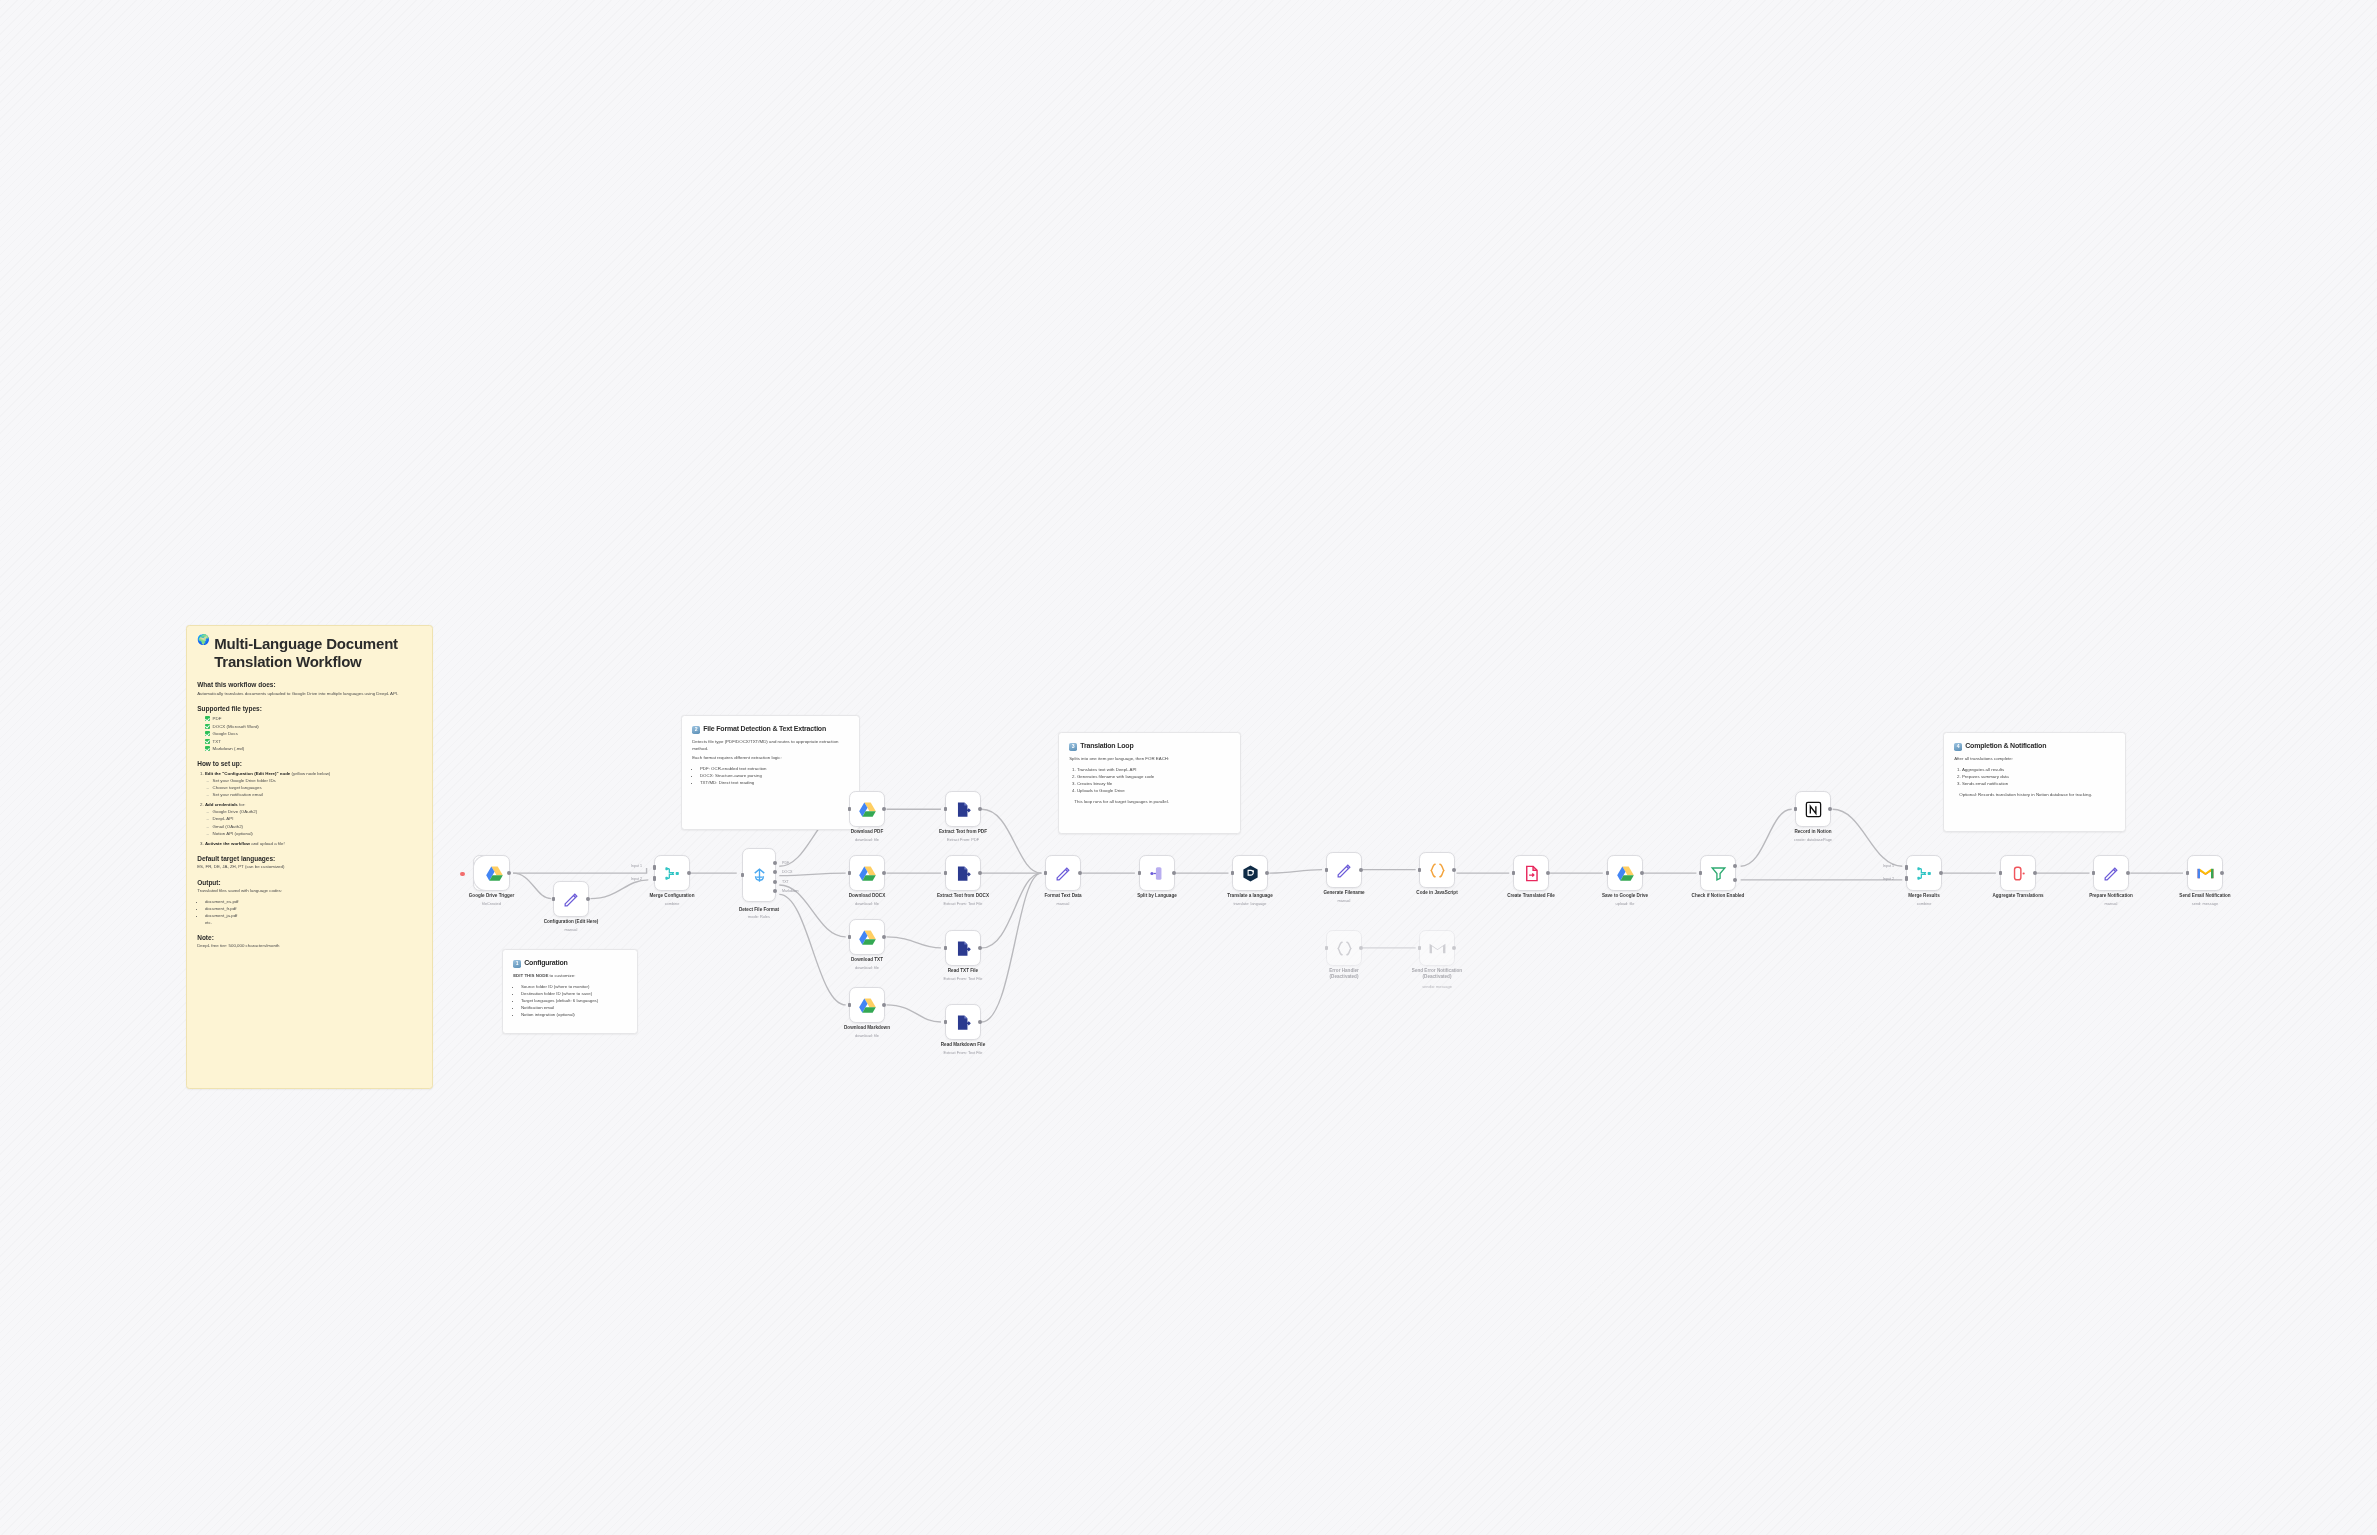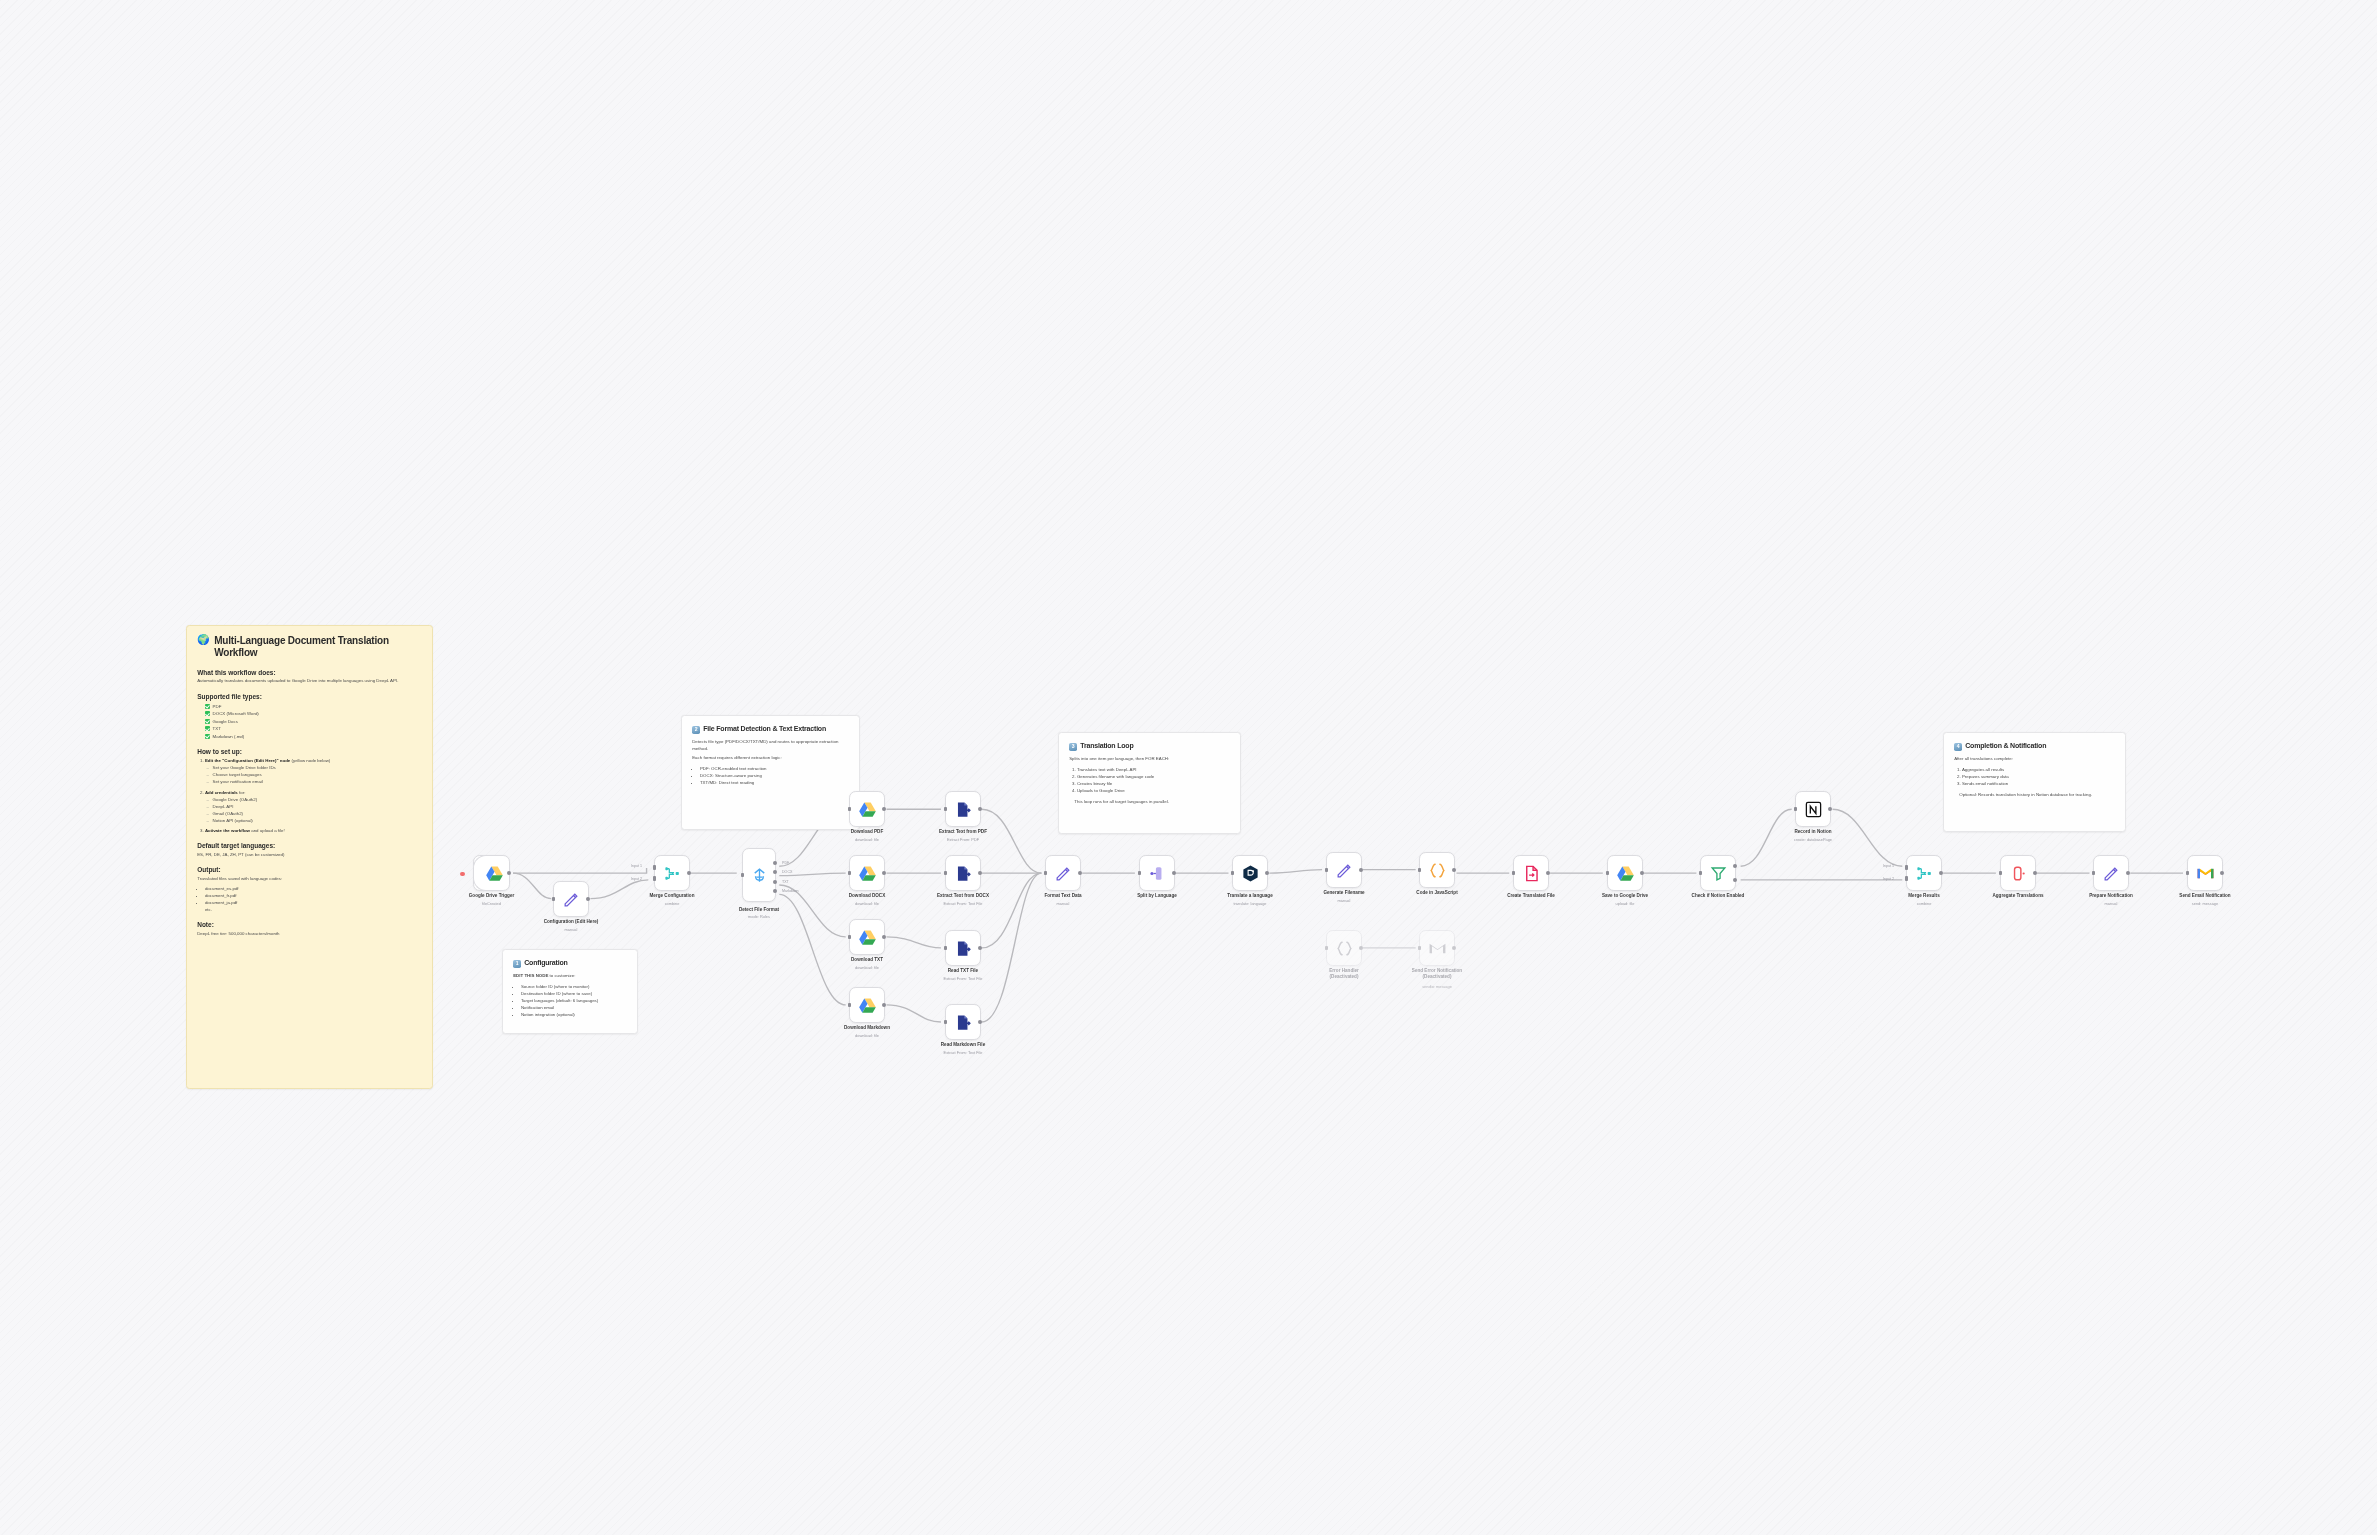--- a/index.html
+++ b/index.html
@@ -31,21 +31,21 @@
     background:#fdf4d4;
     border:0.9px solid #efe2b0;
     border-radius:3.4px;
     padding:8.5px 10.2px;
     color:#3a3a3a;
     box-shadow: 0 0.9px 1.7px rgba(0,0,0,0.05);
     overflow:hidden;
   }
   .sticky.white { background:#fefefe; border-color:#e6e6e8; }
   .sticky h1 {
-    font-size:10px; line-height:1.25; margin:0 0 7.7px 0; font-weight:700; color:#2b2b2b;
+    font-size:15px; line-height:1.25; margin:0 0 7.7px 0; font-weight:700; color:#2b2b2b;
     letter-spacing:-0.2px;
   }
   .sticky h2 {
     font-size:6.5px; margin:7.7px 0 2.6px 0; font-weight:700; color:#2b2b2b;
   }
   .sticky h2.first { margin-top:1.7px; }
   .sticky p  { font-size:4.4px; line-height:1.55; margin:0 0 2.6px 0; color:#4a4a4a; }
   .sticky ul { margin:0.9px 0 2.6px 0; padding-left:7.7px; }
   .sticky ol { margin:0.9px 0 2.6px 0; padding-left:7.7px; }
   .sticky li { font-size:4.4px; line-height:1.6; color:#4a4a4a; }

